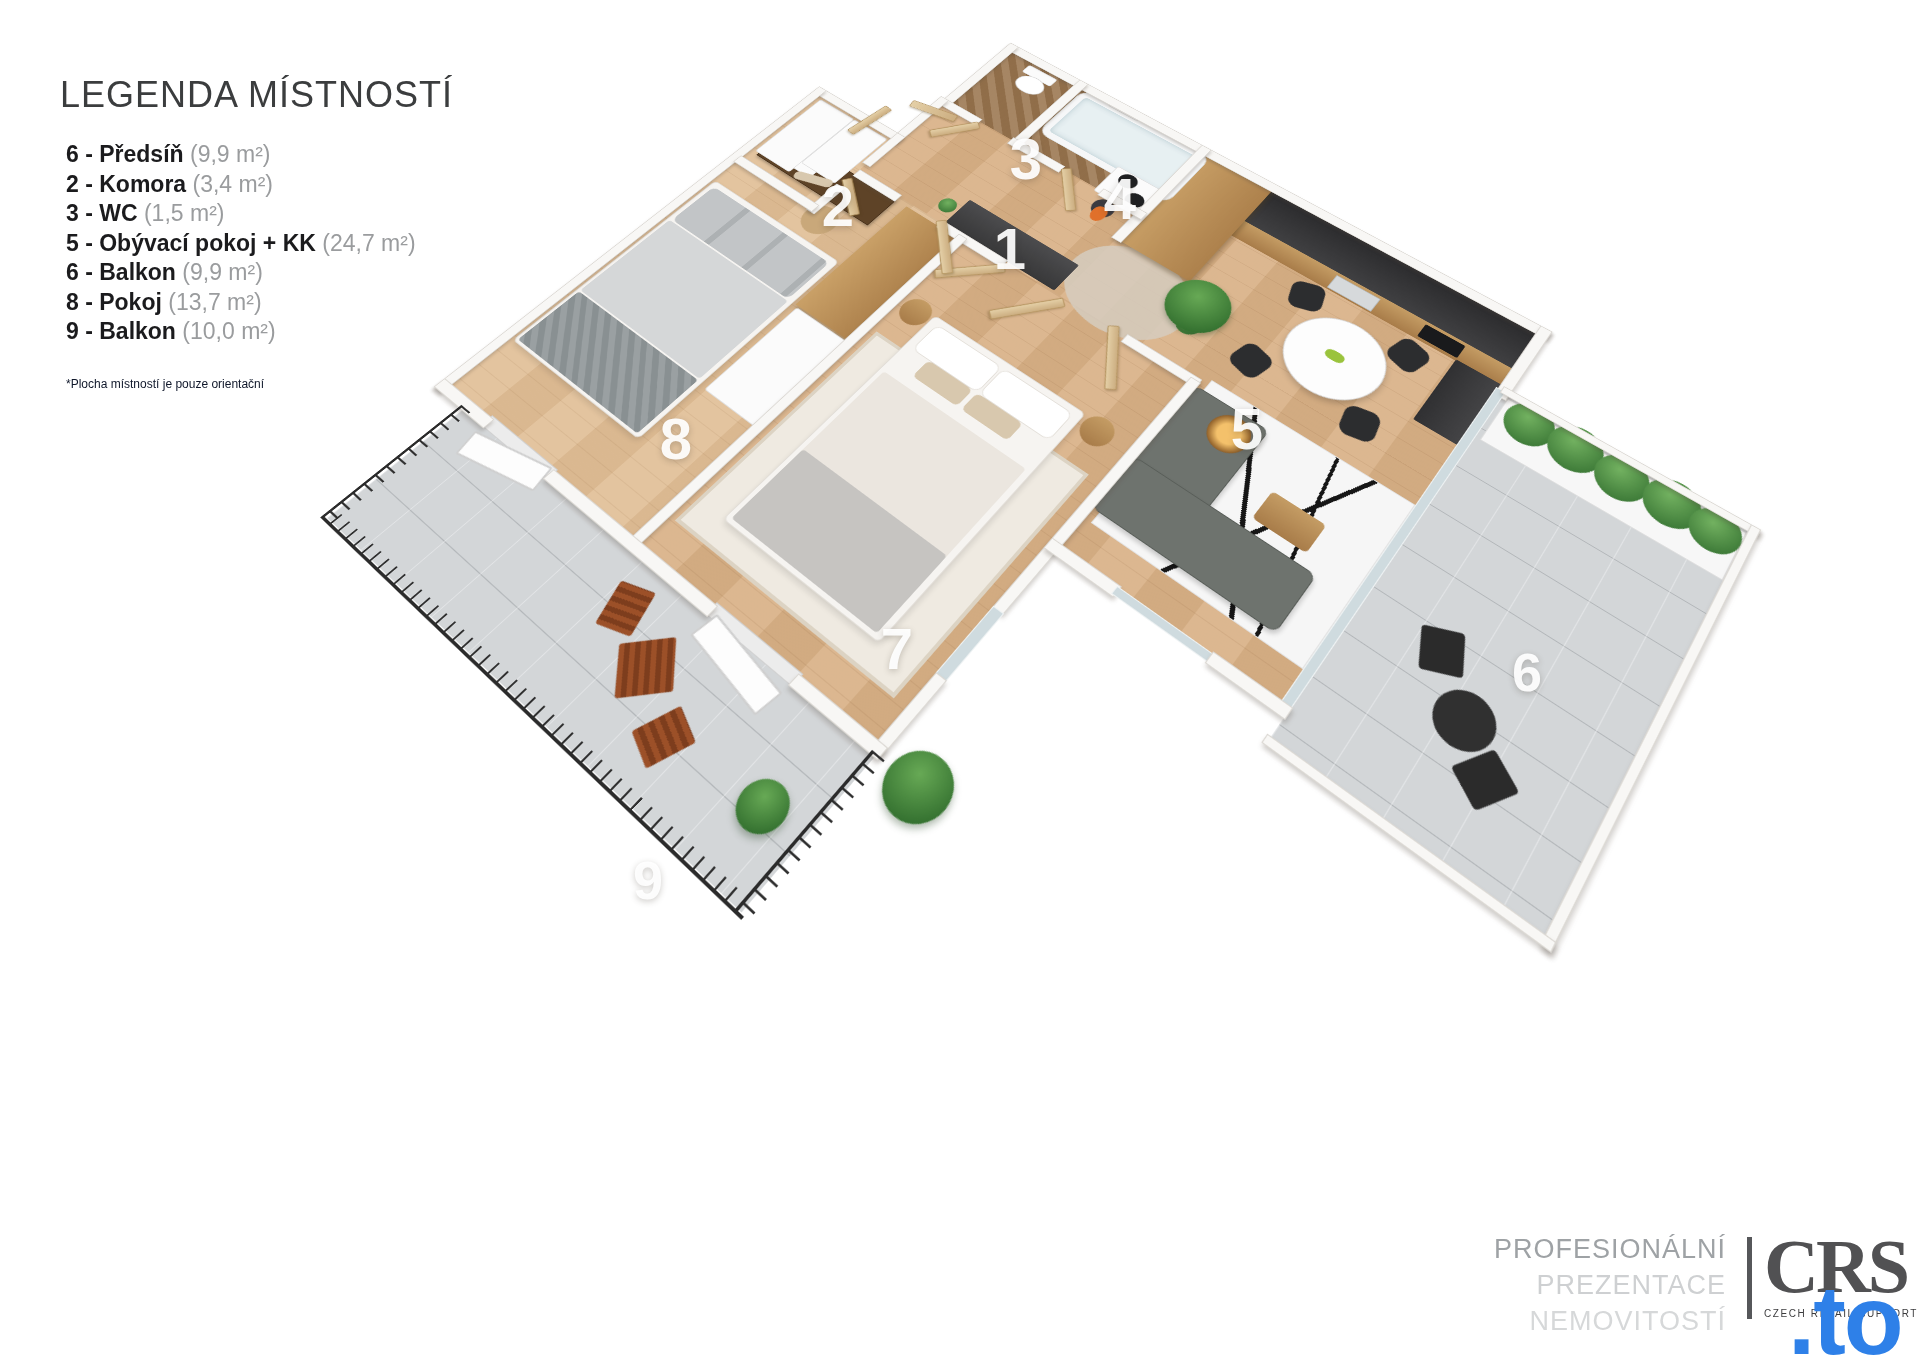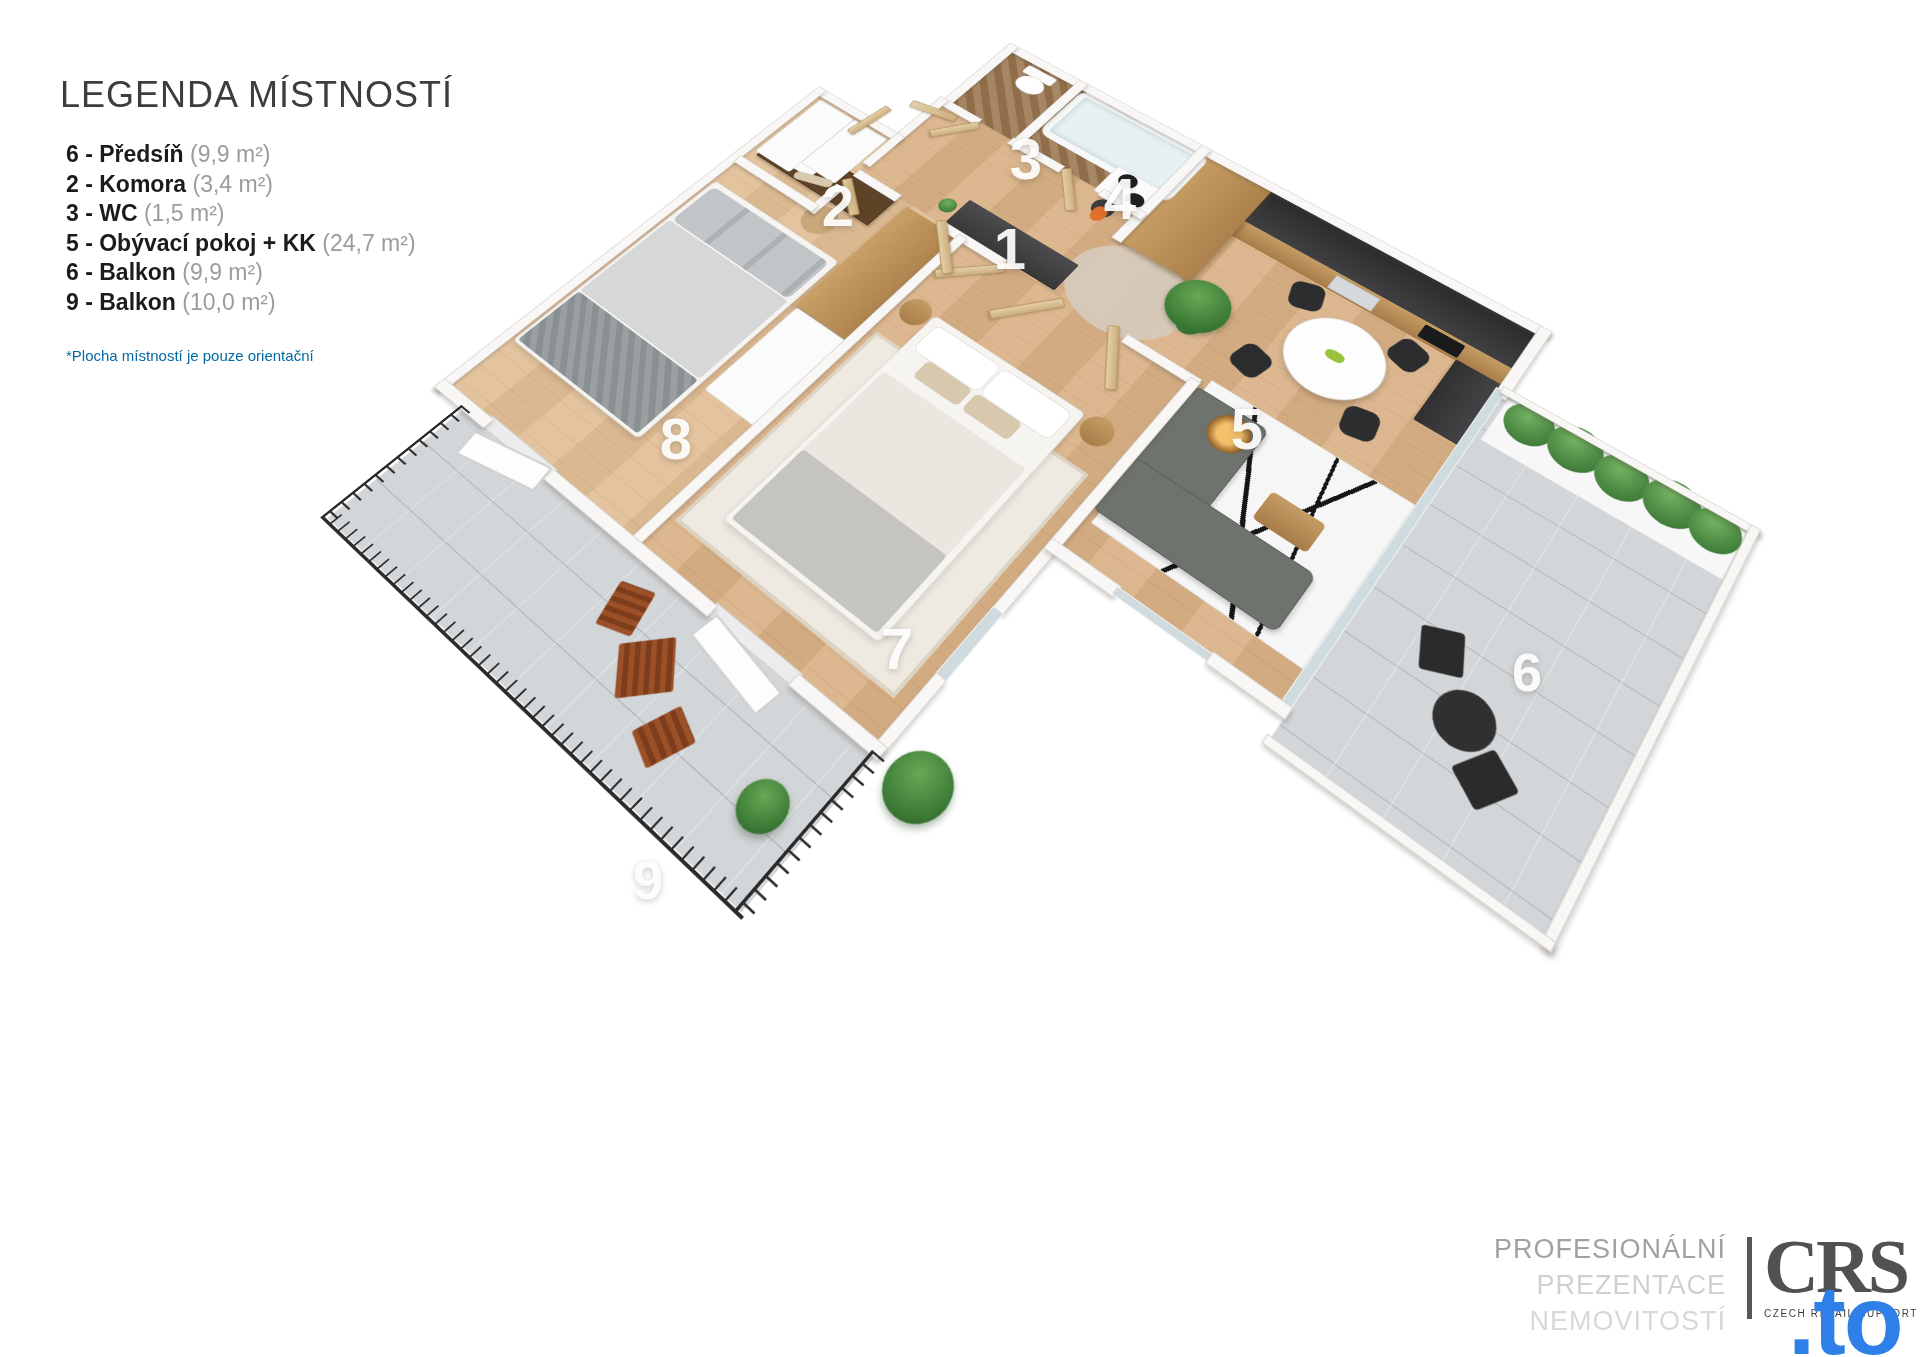--- a/index.html
+++ b/index.html
@@ -6,21 +6,21 @@
   body{width:1920px;height:1357px;position:relative;overflow:hidden;
        font-family:"Liberation Sans","DejaVu Sans",sans-serif;}
 
   
   .legend{position:absolute;left:60px;top:74px;z-index:30;}
   .legend-title{font-size:36px;font-weight:300;color:#3b3d3e;letter-spacing:1px;}
   .legend-list{list-style:none;margin:24px 0 0 6px;padding:0;}
   .legend-list li{font-size:23px;line-height:29.5px;color:#9a9c9e;white-space:nowrap;}
   .li-strong{font-weight:bold;color:#1b1b1d;}
   .li-area{font-weight:400;color:#9a9c9e;}
-  .legend-footnote{margin:30px 0 16px 6px;font-size:15px;color:#0369a1;}
+  .legend-footnote{margin:30px 0 16px 6px;font-size:12px;color:#0f172a;}
 
   
   #plan-wrap{position:absolute;left:450px;top:-10px;width:1200px;height:1000px;
     transform:perspective(1000px) rotateX(28deg) rotateZ(38deg) scale(1.0);
     transform-origin:50% 50%;z-index:1;}
   .pe{position:absolute;}
   .floor-wood{background:#d9b288;
     background-image:repeating-linear-gradient(180deg,rgba(120,75,35,.10) 0 1.5px,transparent 1.5px 24px),
     repeating-linear-gradient(90deg,rgba(255,255,255,.07) 0 55px,rgba(90,55,20,.06) 55px 110px);}
   .floor-wood-light{background:#e1bf97;
@@ -107,20 +107,21 @@
 <body>
 
 <div class="legend">
   <div class="legend-title">LEGENDA MÍSTNOSTÍ</div>
   <ul class="legend-list">
     <li><span class="li-strong">6 - Předsíň</span> <span class="li-area">(9,9 m²)</span></li>
     <li><span class="li-strong">2 - Komora</span> <span class="li-area">(3,4 m²)</span></li>
     <li><span class="li-strong">3 - WC</span> <span class="li-area">(1,5 m²)</span></li>
     <li><span class="li-strong">5 - Obývací pokoj + KK</span> <span class="li-area">(24,7 m²)</span></li>
     <li><span class="li-strong">6 - Balkon</span> <span class="li-area">(9,9 m²)</span></li>
+    <li><span class="li-strong">8 - Pokoj</span> <span class="li-area">(13,7 m²)</span></li>
     <li><span class="li-strong">9 - Balkon</span> <span class="li-area">(10,0 m²)</span></li>
   </ul>
   <div class="legend-footnote">*Plocha místností je pouze orientační</div>
 </div>
 
 <div id="plan-wrap">
 
   <div class="pe floor-stone" style="left:150px;top:15px;width:120px;height:130px"></div>
   <div class="pe floor-stone" style="left:270px;top:15px;width:186px;height:130px"></div>
   <div class="pe floor-wood" style="left:150px;top:145px;width:312px;height:158px"></div>

